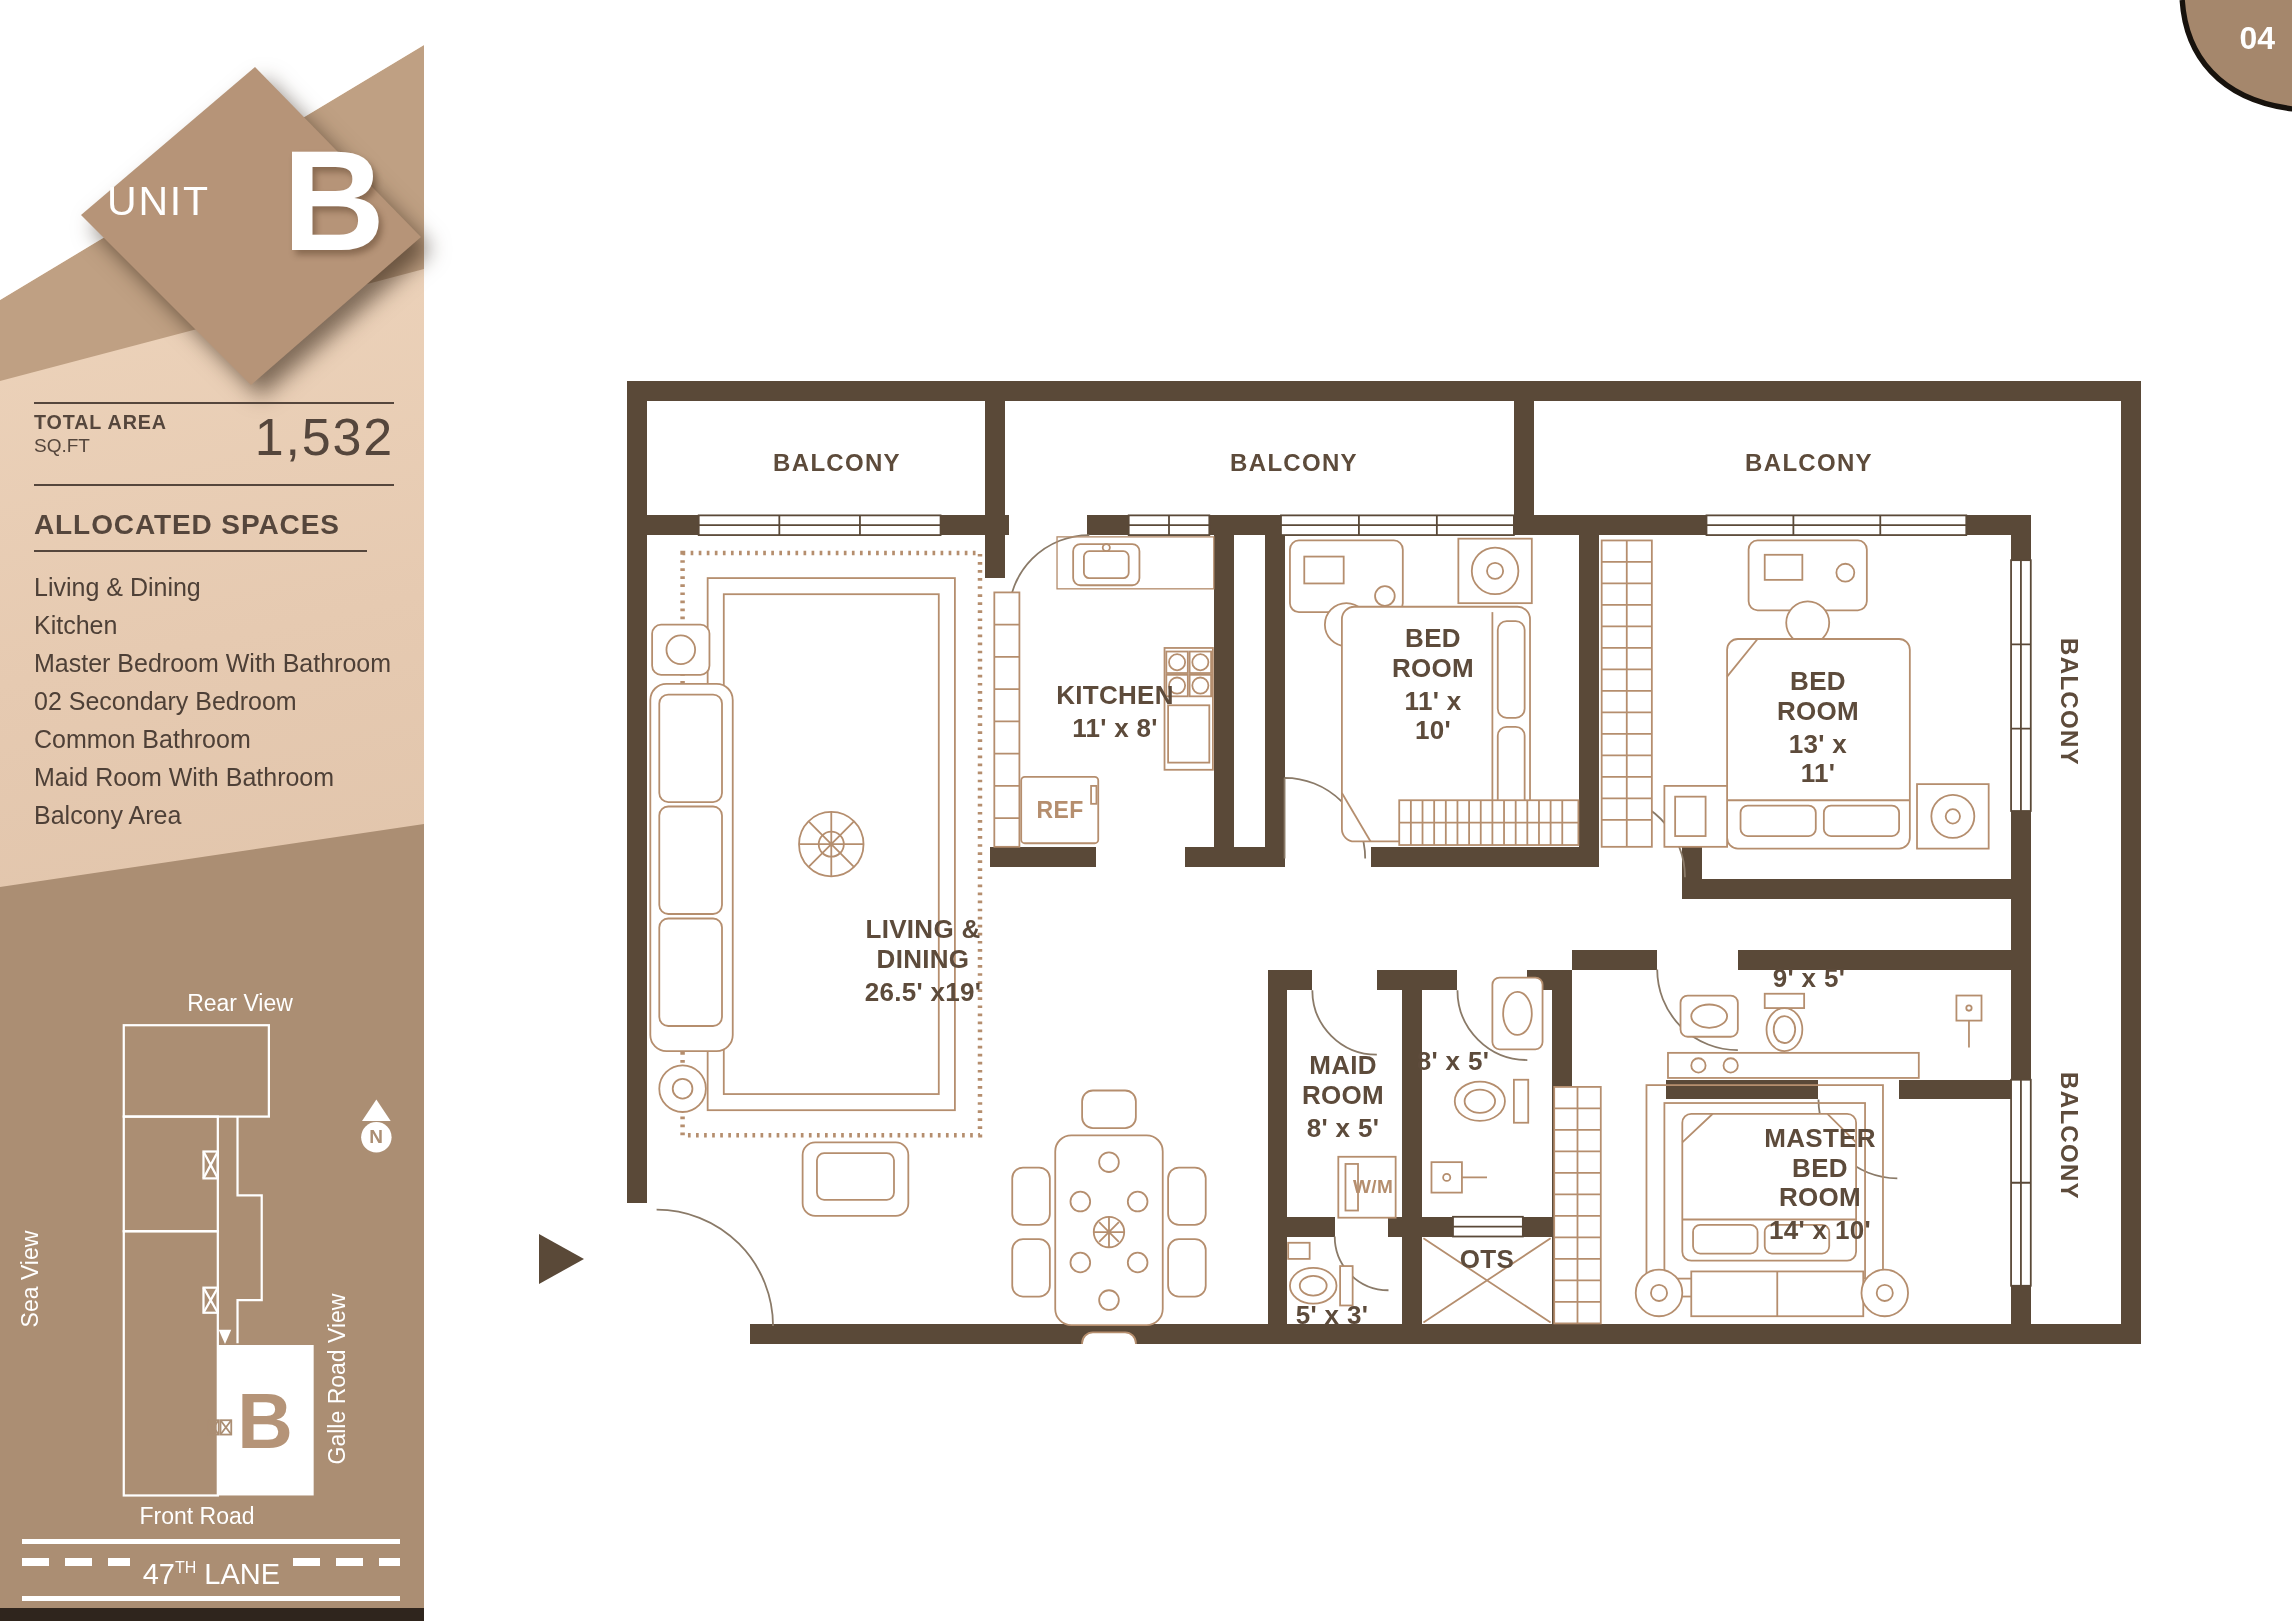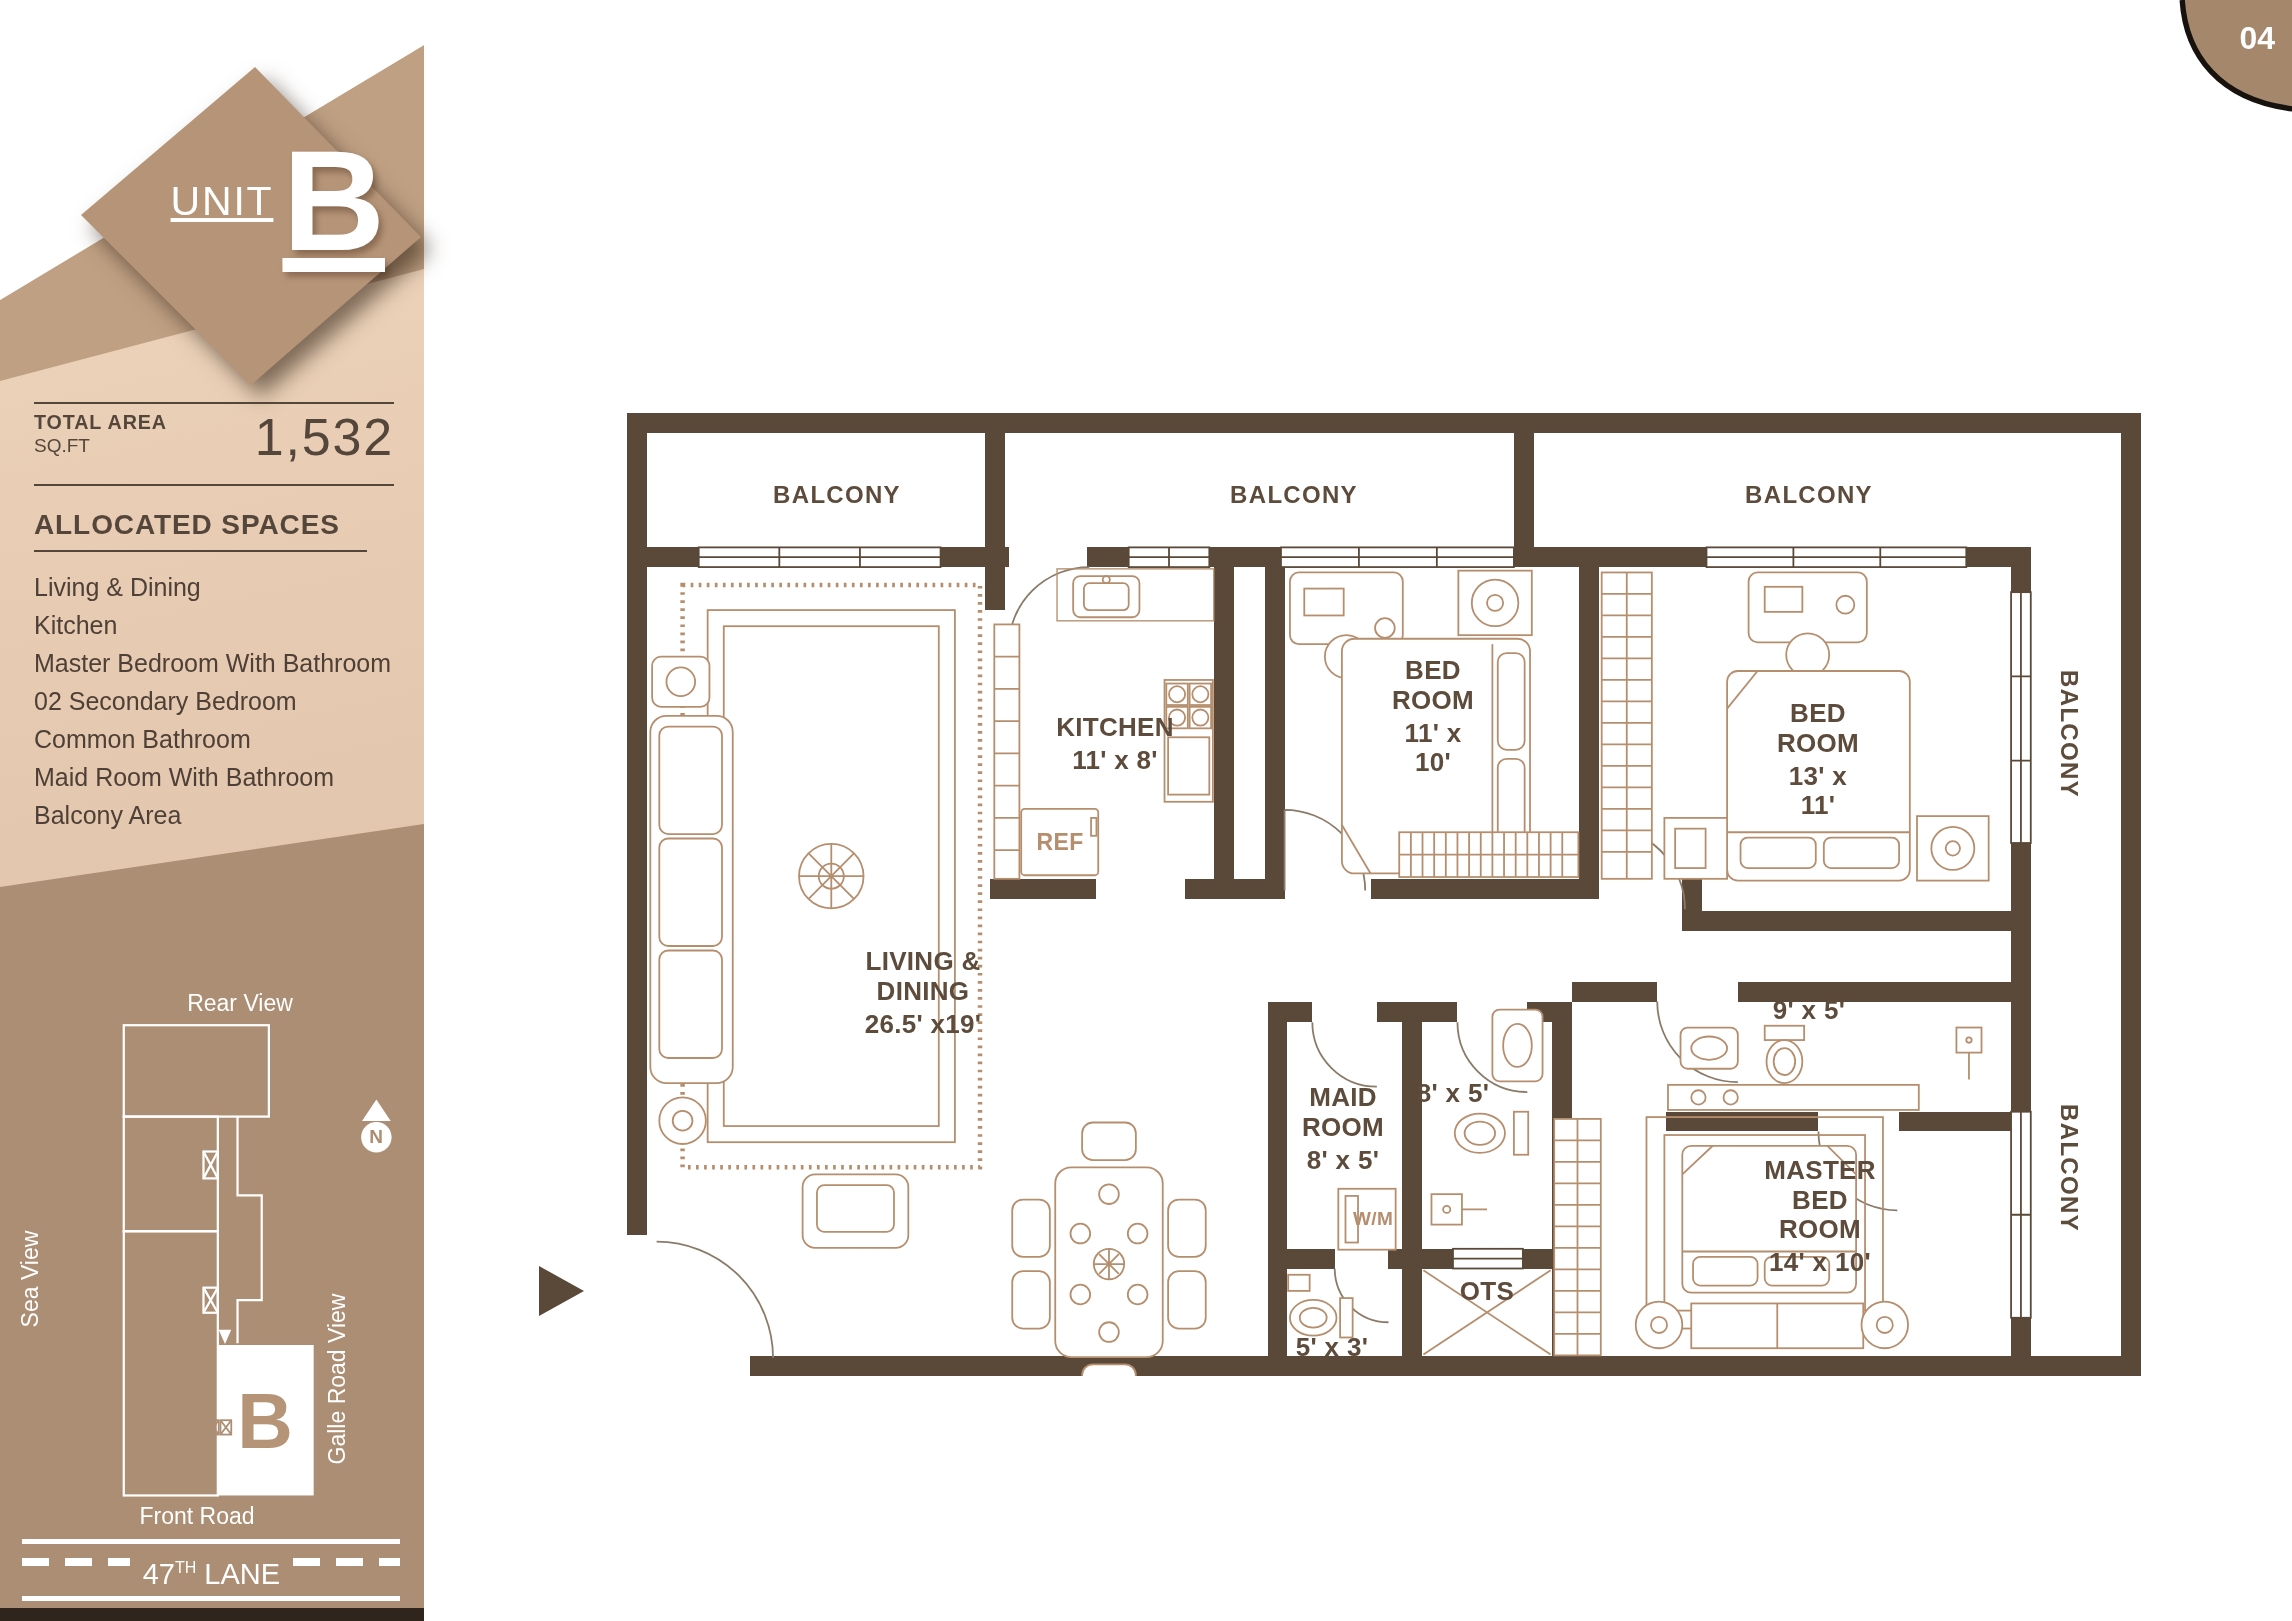--- a/index.html
+++ b/index.html
@@ -17,21 +17,21 @@
   .sb-strip{position:absolute;left:0;top:1608px;width:424px;height:13.4px;background:#2f251d;}
   
   .logo{position:absolute;left:52px;top:10.7px;width:143px;text-align:center;}
   .logo-text{margin-top:1.8px;font-size:27px;font-weight:bold;letter-spacing:4.5px;color:#6f6158;}
   
   .diamond-wrap{position:absolute;left:0;top:0;width:424px;height:466px;
           filter:drop-shadow(10.7px 12.5px 10.7px rgba(35,20,8,.55));}
   .diamond{width:100%;height:100%;background:#b69478;
           clip-path:polygon(81px 215px,255px 67px,421px 237px,251px 385px);}
   .unit-row{position:absolute;left:107px;top:107px;width:278px;height:188px;
-          display:flex;align-items:center;justify-content:flex-end;gap:9px;color:#fff;text-decoration:underline;}
+          display:flex;align-items:center;justify-content:space-between;gap:9px;color:#fff;}
   .unit-word{font-size:41px;font-weight:300;letter-spacing:1.8px;}
   .unit-letter{font-size:142px;font-weight:bold;line-height:1;
           text-shadow:3.6px 4.5px 6.3px rgba(70,45,25,.4);}
   
   .unit-info{position:absolute;left:34px;top:380px;width:360px;color:#55463c;}
   .ui-title{font-size:36px;font-weight:400;line-height:1.16;letter-spacing:0.4px;}
   .ui-hr{border:none;border-top:2.7px solid #55463c;margin:21.5px 0 0 0;}
   .area-row{display:flex;align-items:flex-start;margin-top:7.2px;}
   .area-labels{display:flex;flex-direction:column;}
   .area-label{font-size:19.7px;font-weight:bold;letter-spacing:0.9px;}
@@ -50,21 +50,21 @@
   .map-n{position:absolute;left:376px;top:1137px;transform:translate(-50%,-50%);
           color:#ab8e73;font-size:19px;font-weight:bold;}
   .road-line{position:absolute;left:22.4px;width:378px;height:4.5px;background:#fff;}
   .road-mid{position:absolute;left:22.4px;top:1558px;width:378px;height:27px;
           display:flex;align-items:flex-start;color:#fff;}
   .road-dash{flex:1;height:8px;
           background:repeating-linear-gradient(90deg,#fff 0 27px,transparent 27px 43px);}
   .road-text{margin:0 12.5px;font-size:29px;white-space:nowrap;}
   .road-text sup{font-size:16px;}
   
-  .plan{position:absolute;left:627px;top:381px;width:1514px;height:775px;margin-top:32px;}
+  .plan{position:absolute;left:627px;top:381px;width:1514px;height:775px;}
   .plan svg{position:absolute;left:0;top:0;}
   .plabel{position:absolute;transform:translate(-50%,-50%);text-align:center;color:#5d4b3b;
           font-weight:bold;font-size:26px;line-height:1.14;letter-spacing:0.3px;}
   .plabel .nm{display:block;}
   .plabel .dims{display:block;margin-top:3.6px;}
   .balc{font-size:24px;letter-spacing:1.3px;}
   .balc.vert{transform:translate(-50%,-50%) rotate(90deg);}
   .applabel{position:absolute;transform:translate(-50%,-50%);color:#b58e6e;font-weight:bold;
           letter-spacing:0.4px;}
   .entry-arrow{position:absolute;left:-88px;top:853px;width:0;height:0;

